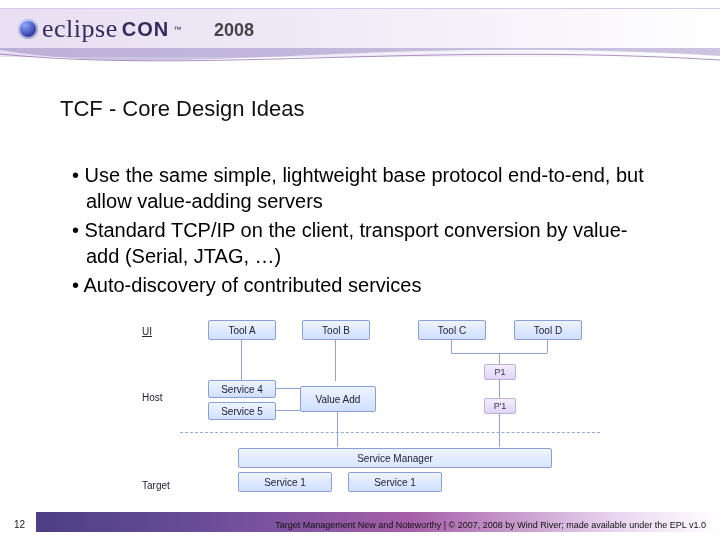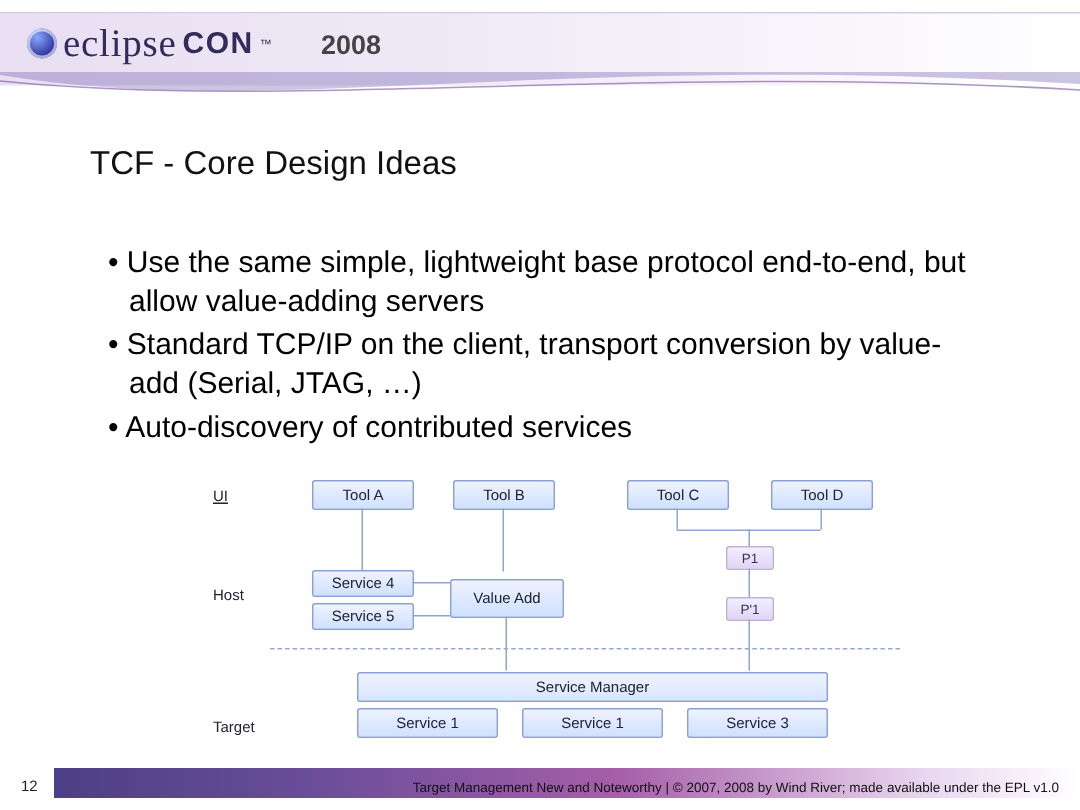--- a/index.html
+++ b/index.html
@@ -127,23 +127,20 @@
     <div class="box sm" style="left:96px;top:128px;width:312px;height:18px;">
         <span>Service Manager</span>
       </div>
 
     <div class="box" style="left:96px;top:152px;width:92px;height:18px;">
         <span>Service 1</span>
       </div>
     <div class="box" style="left:206px;top:152px;width:92px;height:18px;">
         <span>Service 1</span>
       </div>
-    <div class="box" style="left:316px;top:152px;width:92px;height:18px;">
-        <span>Service 3</span>
-      </div>
   </div>
 
   <div class="foot">
     <div class="pagenum">12</div>
     <div class="foot-bar"></div>
     <div class="foot-text">Target Management New and Noteworthy | © 2007, 2008 by Wind River; made available under the EPL v1.0</div>
   </div>
 
 </div>
 

